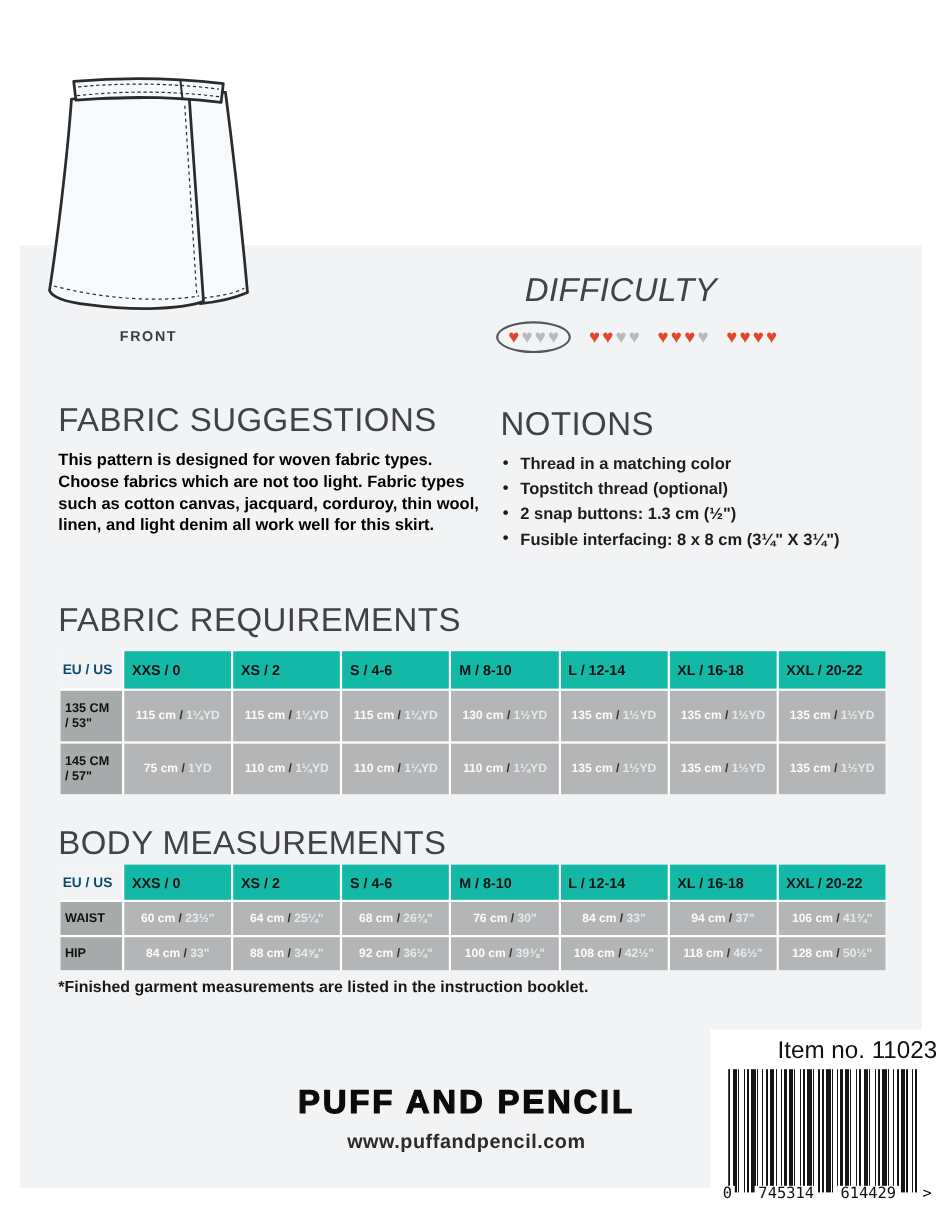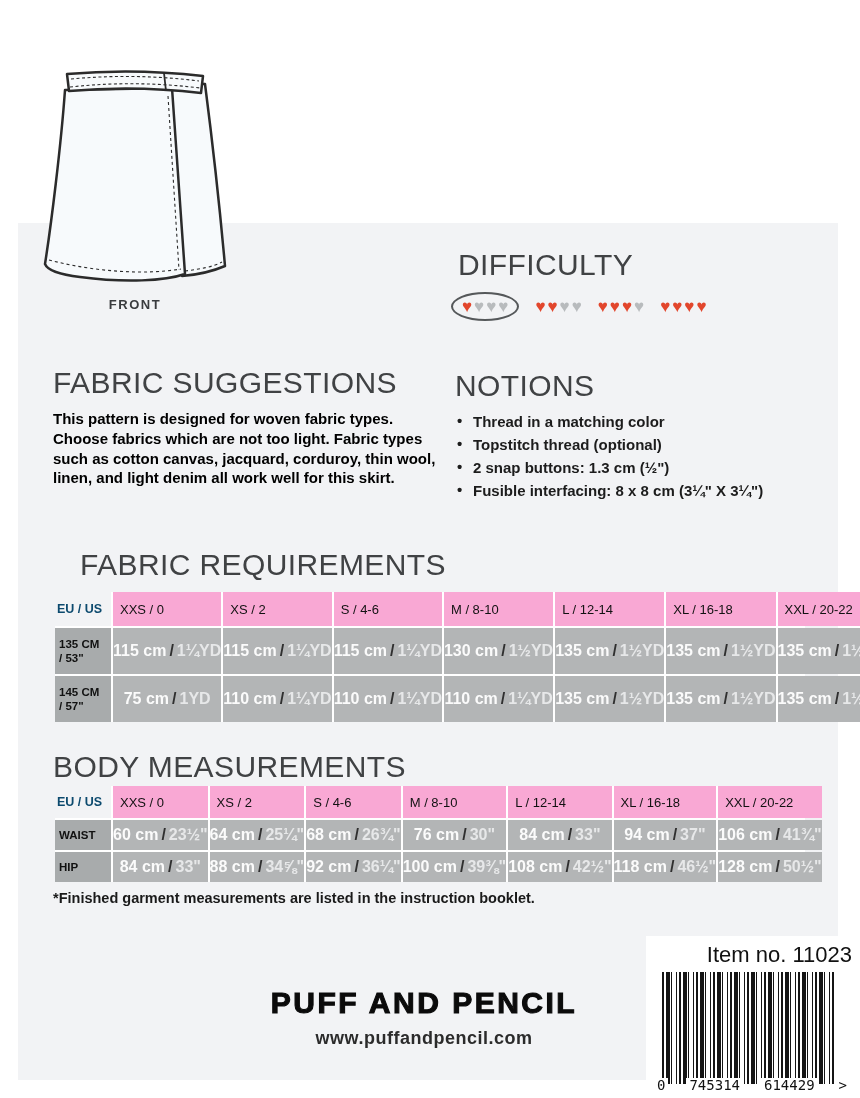--- a/index.html
+++ b/index.html
@@ -22,24 +22,24 @@
   
   .para{font-size:15px;font-weight:bold;line-height:1.32;color:#000000;}
   ul.notions{list-style:none;margin:0;padding:0;font-size:15px;font-weight:bold;color:#1c1c1c;}
   ul.notions li{position:relative;padding-left:18px;margin-bottom:6px;}
   ul.notions li::before{content:"•";position:absolute;left:2px;top:-1px;color:#1c1c1c;}
 
   
   .size-table{display:grid;grid-template-columns:56px repeat(7,1fr);gap:2px;background:#ffffff;width:750px;}
   .size-table .cell{display:flex;align-items:center;}
   .size-table .corner{background:#f2f3f5;font-size:12.5px;font-weight:bold;color:#0c4a6e;padding-left:2px;}
-  .size-table .hdr{background:#f9a8d4;font-size:13px;font-weight:normal;color:#121212;padding-left:7px;}
+  .size-table .hdr{background:#14b8a6;font-size:13px;font-weight:bold;color:#121212;padding-left:7px;}
   .size-table .rowlab{background:#a8abac;font-size:11.5px;font-weight:bold;color:#111;
                       padding-left:4px;line-height:1.25;white-space:pre-line;}
-  .size-table .val{background:#b3b5b6;justify-content:center;font-size:16px;font-weight:bold;white-space:nowrap;}
+  .size-table .val{background:#b3b5b6;justify-content:center;font-size:11px;font-weight:bold;white-space:nowrap;}
   .size-table .val .v1{color:#fbfbfb;}
   .size-table .val .sl{color:#2f2f2f;margin:0 3px;}
   .size-table .val .v2{color:#e7e8e9;}
 
   .footnote{font-size:14.5px;font-weight:bold;color:#1a1a1a;}
 
   
   .brand{font-size:30px;font-weight:bold;color:#0b0b0b;letter-spacing:2.5px;
          -webkit-text-stroke:1.1px #0b0b0b;white-space:nowrap;}
   .website{font-size:18px;font-weight:bold;color:#2b2b2b;letter-spacing:.5px;}
@@ -76,21 +76,21 @@
 
       <path d="M32 8 Q100 2 168 10 L166 27 Q100 19 34 25 Z" fill="#f7fafc" stroke="#2b2b2b" stroke-width="2.5" stroke-linejoin="round"></path>
       <path d="M36 13 Q100 7 164 15" fill="none" stroke="#2b2b2b" stroke-width="1.1" stroke-dasharray="3,2.5"></path>
       <path d="M35 21 Q100 14 165 22" fill="none" stroke="#2b2b2b" stroke-width="1.1" stroke-dasharray="3,2.5"></path>
       <path d="M129 7 L131 25" fill="none" stroke="#2b2b2b" stroke-width="1.8"></path>
     </svg>
     <div class="skirt-label" style="width:200px;margin-top:-8px;">FRONT</div>
   </div>
 
 
-  <h2 class="sec abs" style="left:458px;top:248px;">DIFFICULTY</h2>
+  <h2 class="sec abs" style="left:477px;top:248px;font-style:italic;">DIFFICULTY</h2>
   <div id="hearts-row" class="abs" style="left:451px;top:292px;">
       <div class="heart-group circled">
         <span class="heart" style="color: rgb(226, 70, 44);">♥</span>
         <span class="heart" style="color: rgb(184, 187, 189);">♥</span>
         <span class="heart" style="color: rgb(184, 187, 189);">♥</span>
         <span class="heart" style="color: rgb(184, 187, 189);">♥</span>
       </div>
       <div class="heart-group">
         <span class="heart" style="color: rgb(226, 70, 44);">♥</span>
         <span class="heart" style="color: rgb(226, 70, 44);">♥</span>
@@ -115,21 +115,21 @@
   <div class="para abs" style="left:53px;top:409px;width:392px;">This pattern is designed for woven fabric types. Choose fabrics which are not too light. Fabric types such as cotton canvas, jacquard, corduroy, thin wool, linen, and light denim all work well for this skirt.</div>
 
   <h2 class="sec abs" style="left:455px;top:369px;">NOTIONS</h2>
   <ul class="notions abs" style="left:455px;top:413px;width:370px;">
     <li>Thread in a matching color</li>
     <li>Topstitch thread (optional)</li>
     <li>2 snap buttons: 1.3 cm (½")</li>
     <li>Fusible interfacing: 8 x 8 cm (3¼" X 3¼")</li>
   </ul>
 
-  <h2 class="sec abs" style="left:53px;top:548px;margin-left:27px;">FABRIC REQUIREMENTS</h2>
+  <h2 class="sec abs" style="left:53px;top:548px;">FABRIC REQUIREMENTS</h2>
   <div id="fabric-table" class="size-table abs" style="left:55px;top:592px;grid-template-rows:34px 46px 46px;">
       <div class="cell corner">EU / US</div>
       <div class="cell hdr">XXS / 0</div>
       <div class="cell hdr">XS / 2</div>
       <div class="cell hdr">S / 4-6</div>
       <div class="cell hdr">M / 8-10</div>
       <div class="cell hdr">L / 12-14</div>
       <div class="cell hdr">XL / 16-18</div>
       <div class="cell hdr">XXL / 20-22</div>
       <div class="cell rowlab">135 CM

